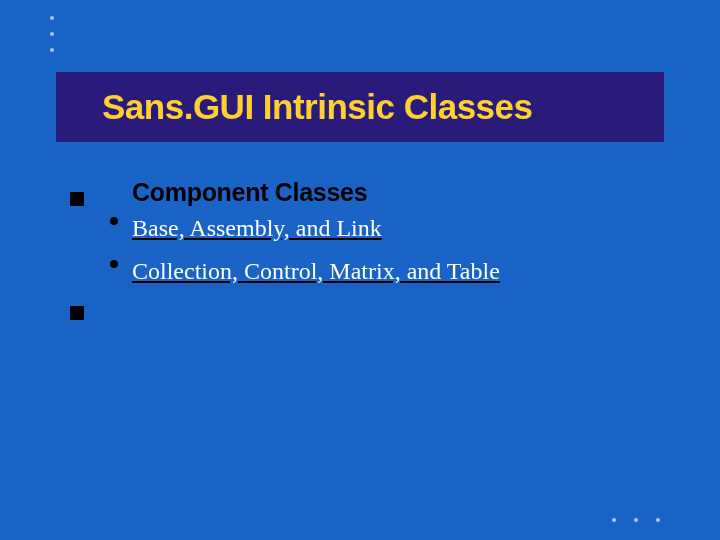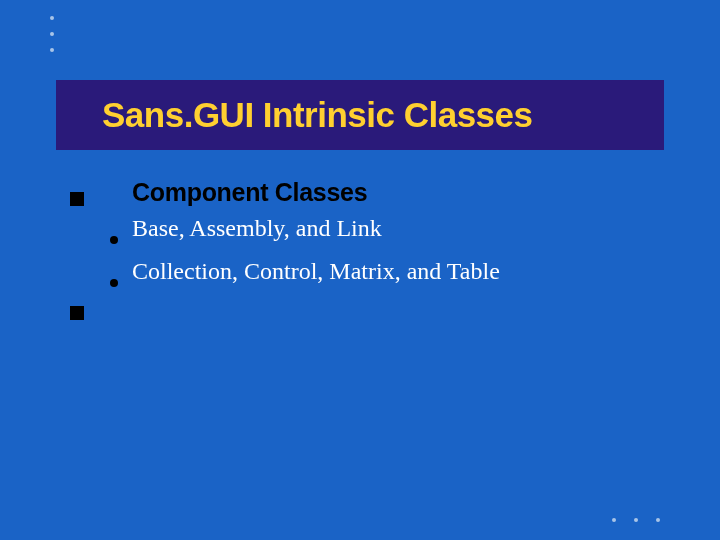--- a/index.html
+++ b/index.html
@@ -32,21 +32,21 @@
     gap: 18px;
   }
   .dots-bottom .dot {
     width: 4px;
     height: 4px;
     background: #a8c4e8;
     border-radius: 50%;
   }
   .title-bar {
     position: absolute;
-    top: 80px;
+    top: 72px;
     left: 56px;
     width: 608px;
     height: 70px;
     background: #2a1a7a;
     display: flex;
     align-items: center;
     padding-left: 46px;
   }
   .title-bar h1 {
     color: #ffd030;
@@ -78,24 +78,25 @@
   }
   .main-text {
     color: #000;
     font-family: Verdana, Geneva, Tahoma, sans-serif;
     font-weight: 700;
     font-size: 25px;
     letter-spacing: -0.3px;
   }
   .sub-item {
     display: flex;
-    align-items: flex-end;
+    align-items: flex-start;
     margin-left: 40px;
     margin-top: 8px;
     margin-bottom: 16px;
+    text-decoration: underline;
   }
   .bullet {
     width: 8px;
     height: 8px;
     background: #000;
     border-radius: 50%;
     flex-shrink: 0;
     margin-right: 14px;
     position: relative;
     top: 2px;

